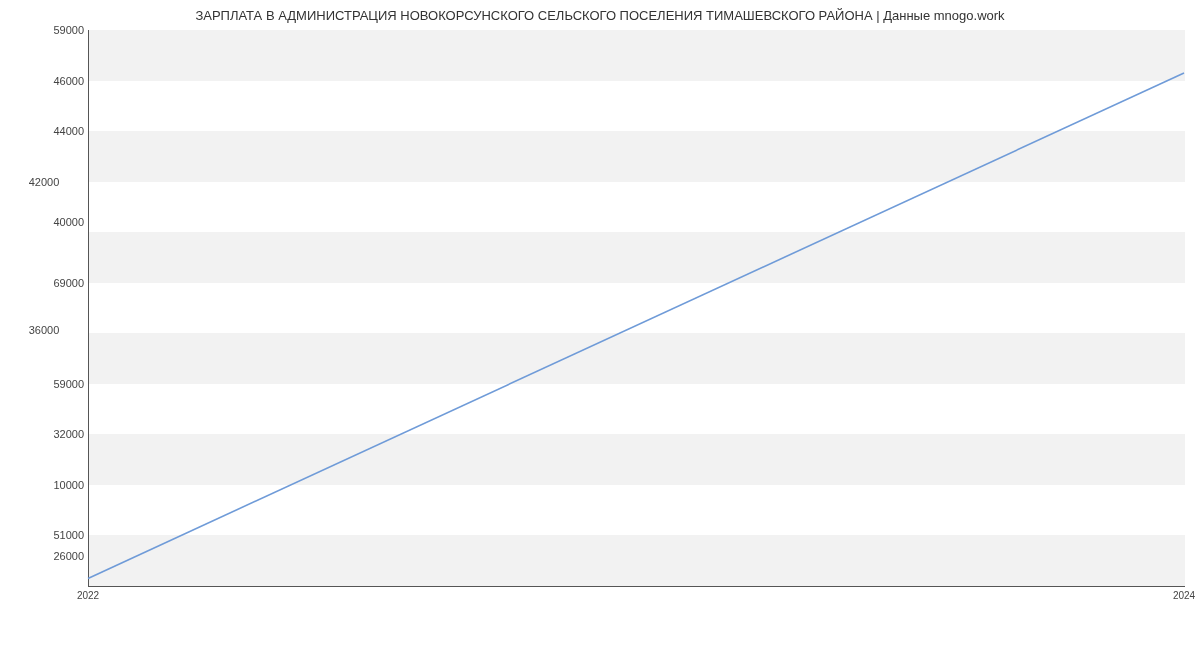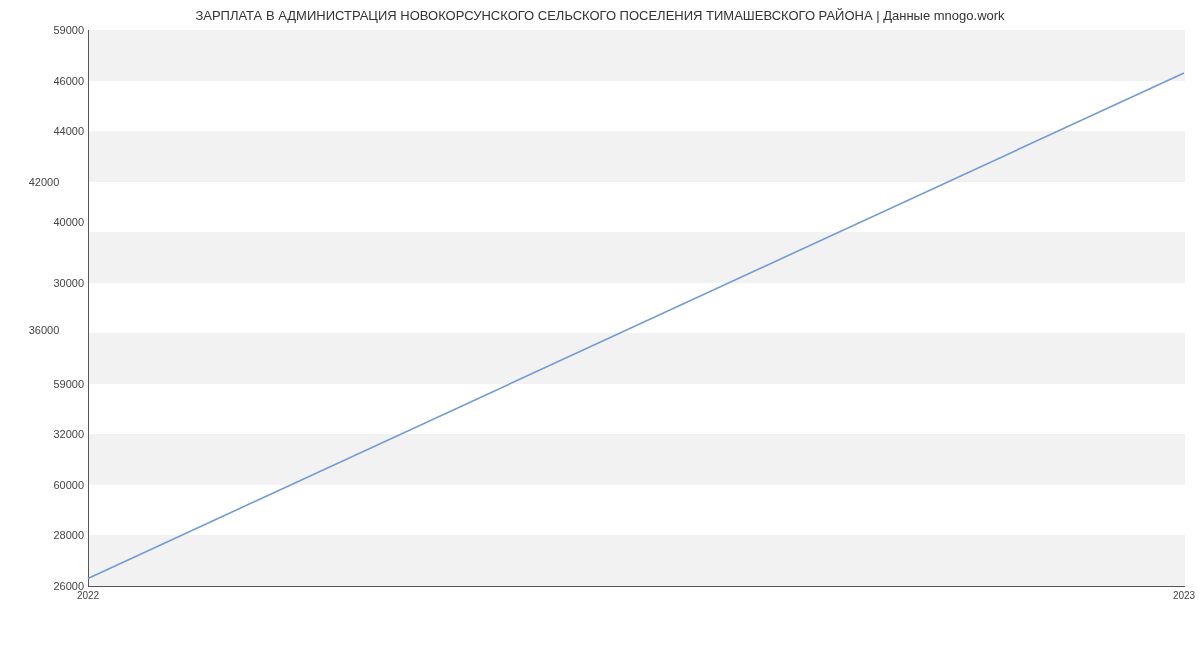--- a/index.html
+++ b/index.html
@@ -28,29 +28,29 @@
     <div class="band" style="top: 202.182px; height: 50.5455px;"></div>
     <div class="band" style="top: 101.091px; height: 50.5455px;"></div>
     <div class="band" style="top: 0px; height: 50.5455px;"></div>
   </div>
 
 <svg class="line">
   <polyline id="series0" fill="none" stroke="#6f9bd8" stroke-width="1.6" points="0,548.4181818181818 1096,42.9636363636364"></polyline>
 </svg>
 
 <div id="yticks">
-    <div class="ytick" style="top: 586px; text-align: right;">26000</div>
-    <div class="ytick" style="top: 535.455px;">28000</div>
-    <div class="ytick" style="top: 484.909px;">60000</div>
+    <div class="ytick" style="top: 556px; text-align: right;">26000</div>
+    <div class="ytick" style="top: 535.455px;">51000</div>
+    <div class="ytick" style="top: 484.909px;">10000</div>
     <div class="ytick" style="top: 434.364px;">32000</div>
     <div class="ytick" style="top: 383.818px;">59000</div>
     <div class="ytick" style="top: 330px; text-align: center;">36000</div>
-    <div class="ytick" style="top: 282.727px;">30000</div>
+    <div class="ytick" style="top: 282.727px;">69000</div>
     <div class="ytick" style="top: 222px;">40000</div>
     <div class="ytick" style="top: 181.636px; text-align: center;">42000</div>
     <div class="ytick" style="top: 131.091px;">44000</div>
     <div class="ytick" style="top: 80.5455px;">46000</div>
     <div class="ytick" style="top: 30px;">59000</div>
   </div>
 <div id="xticks">
     <div class="xtick" style="left: 88px;">2022</div>
-    <div class="xtick" style="left: 1184px;">2023</div>
+    <div class="xtick" style="left: 1184px;">2024</div>
   </div>
 
 </body></html>

